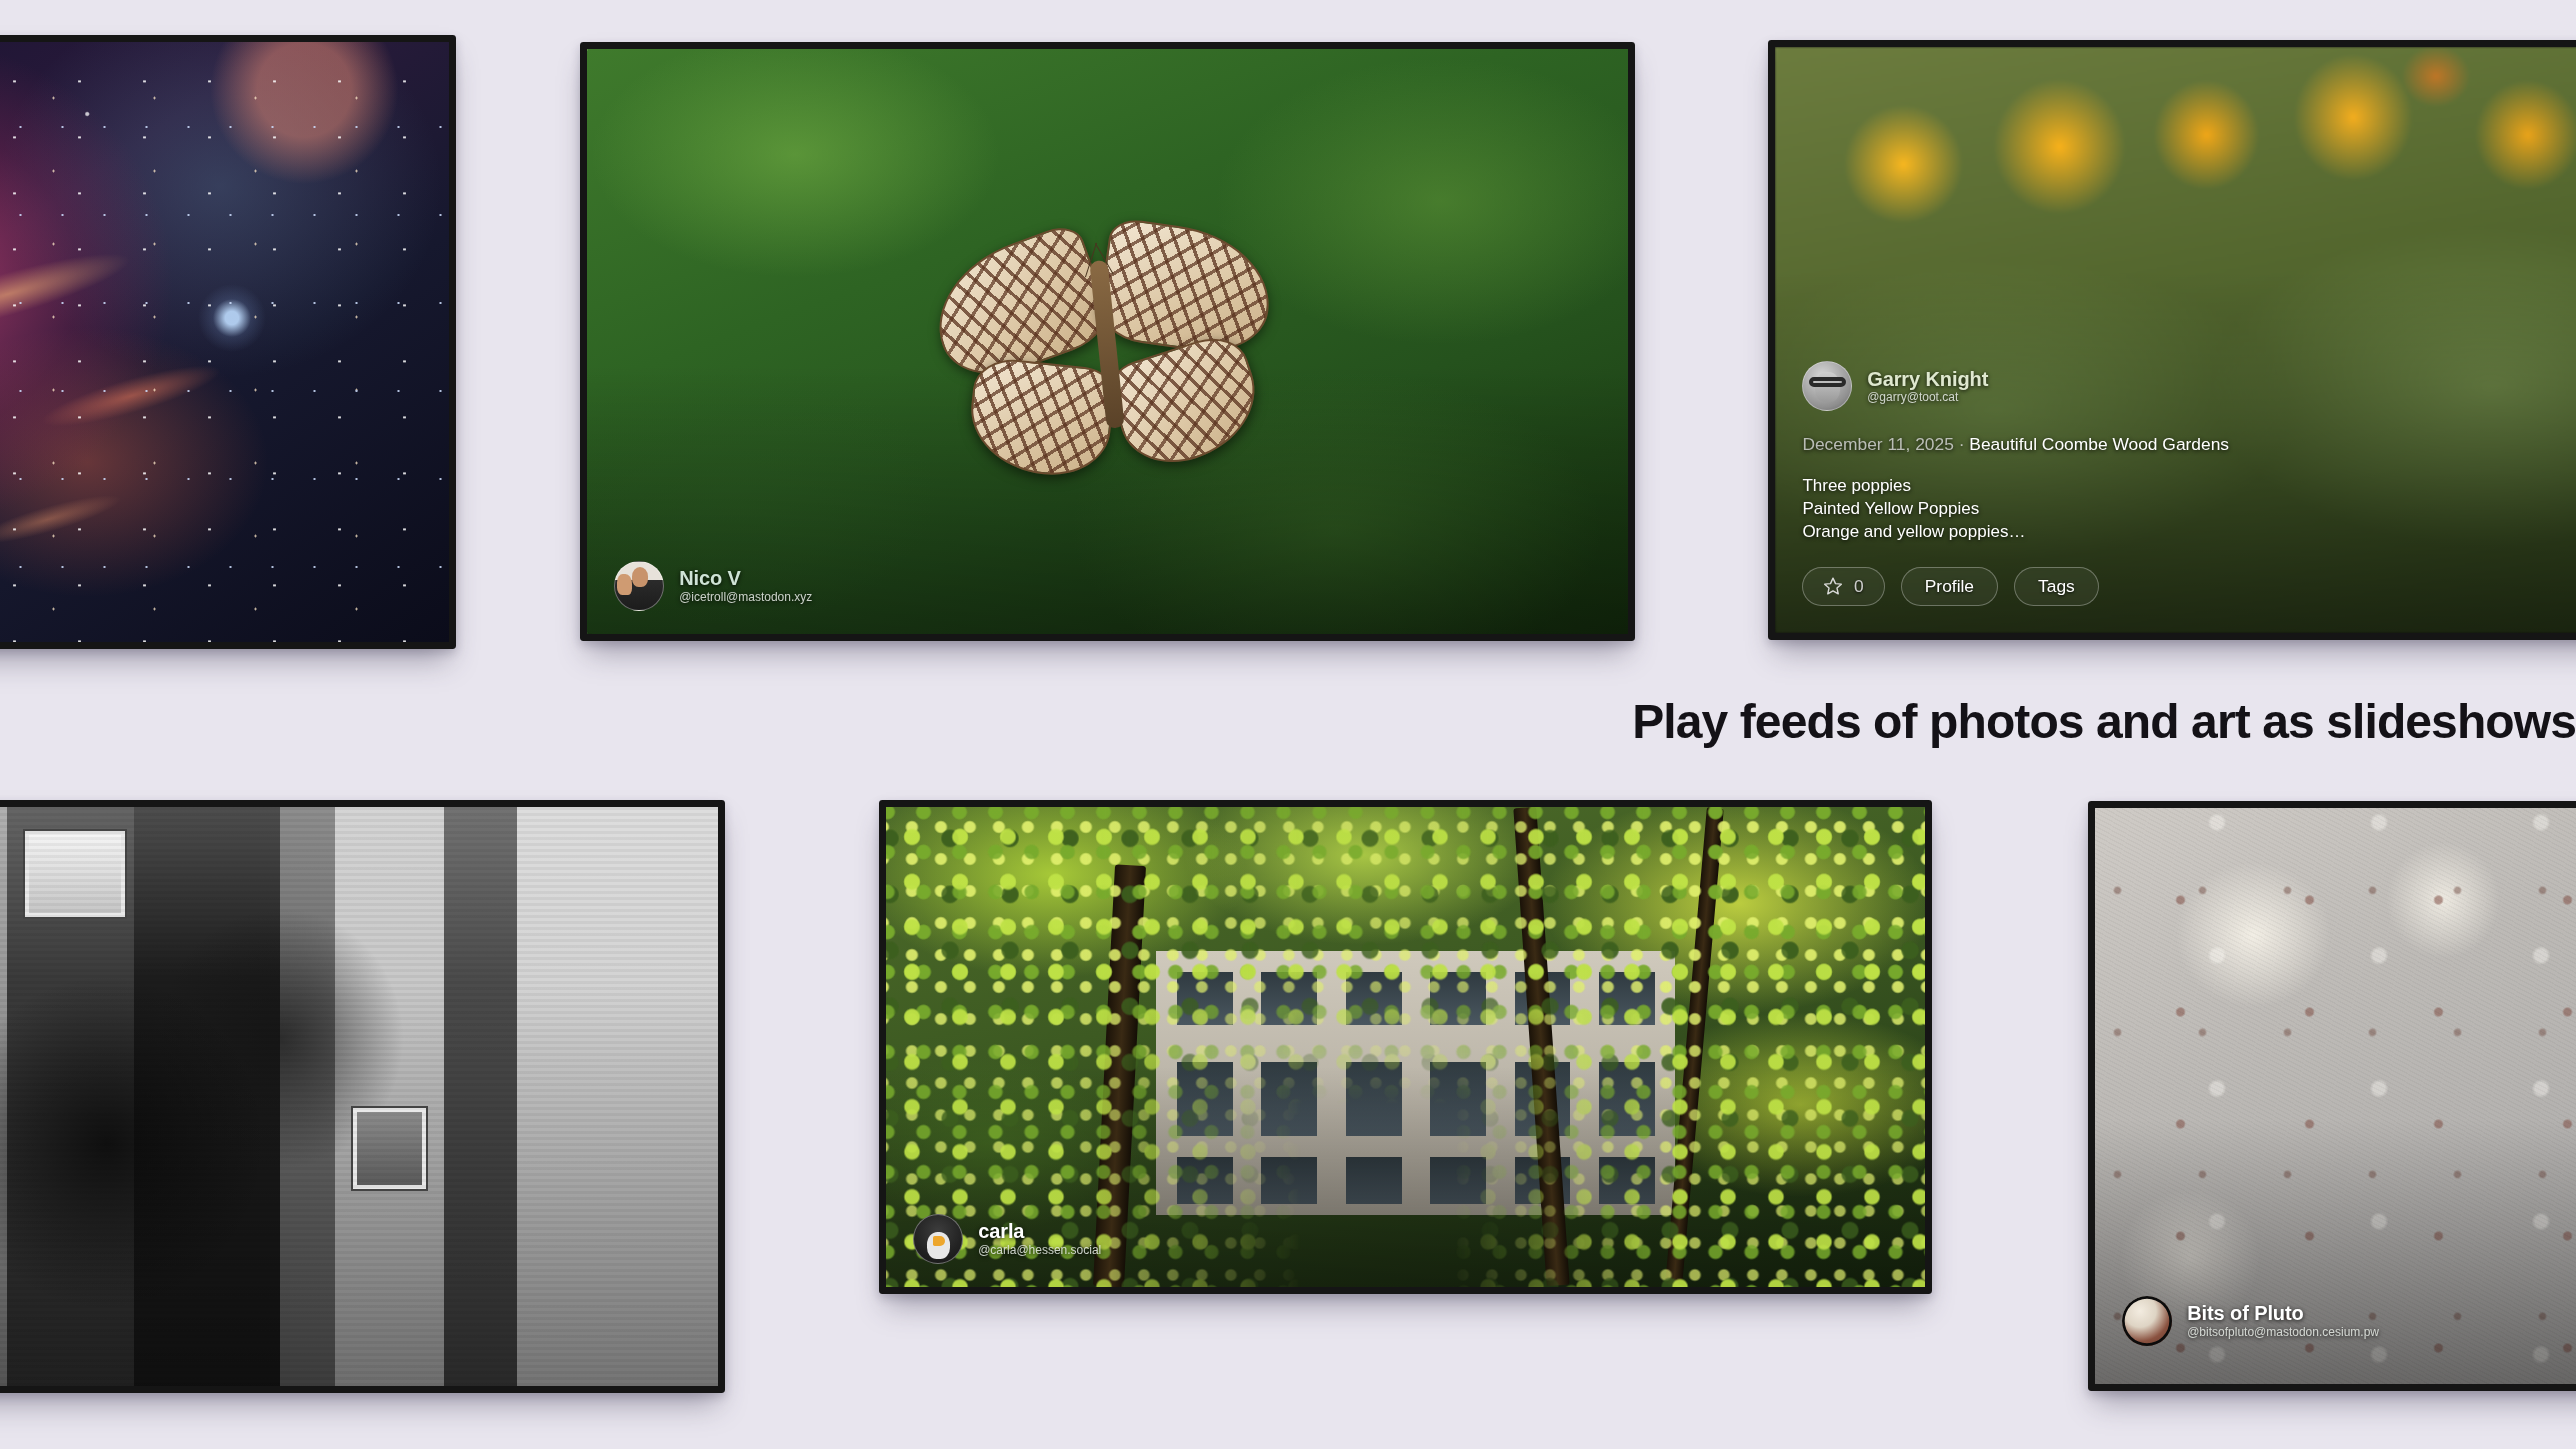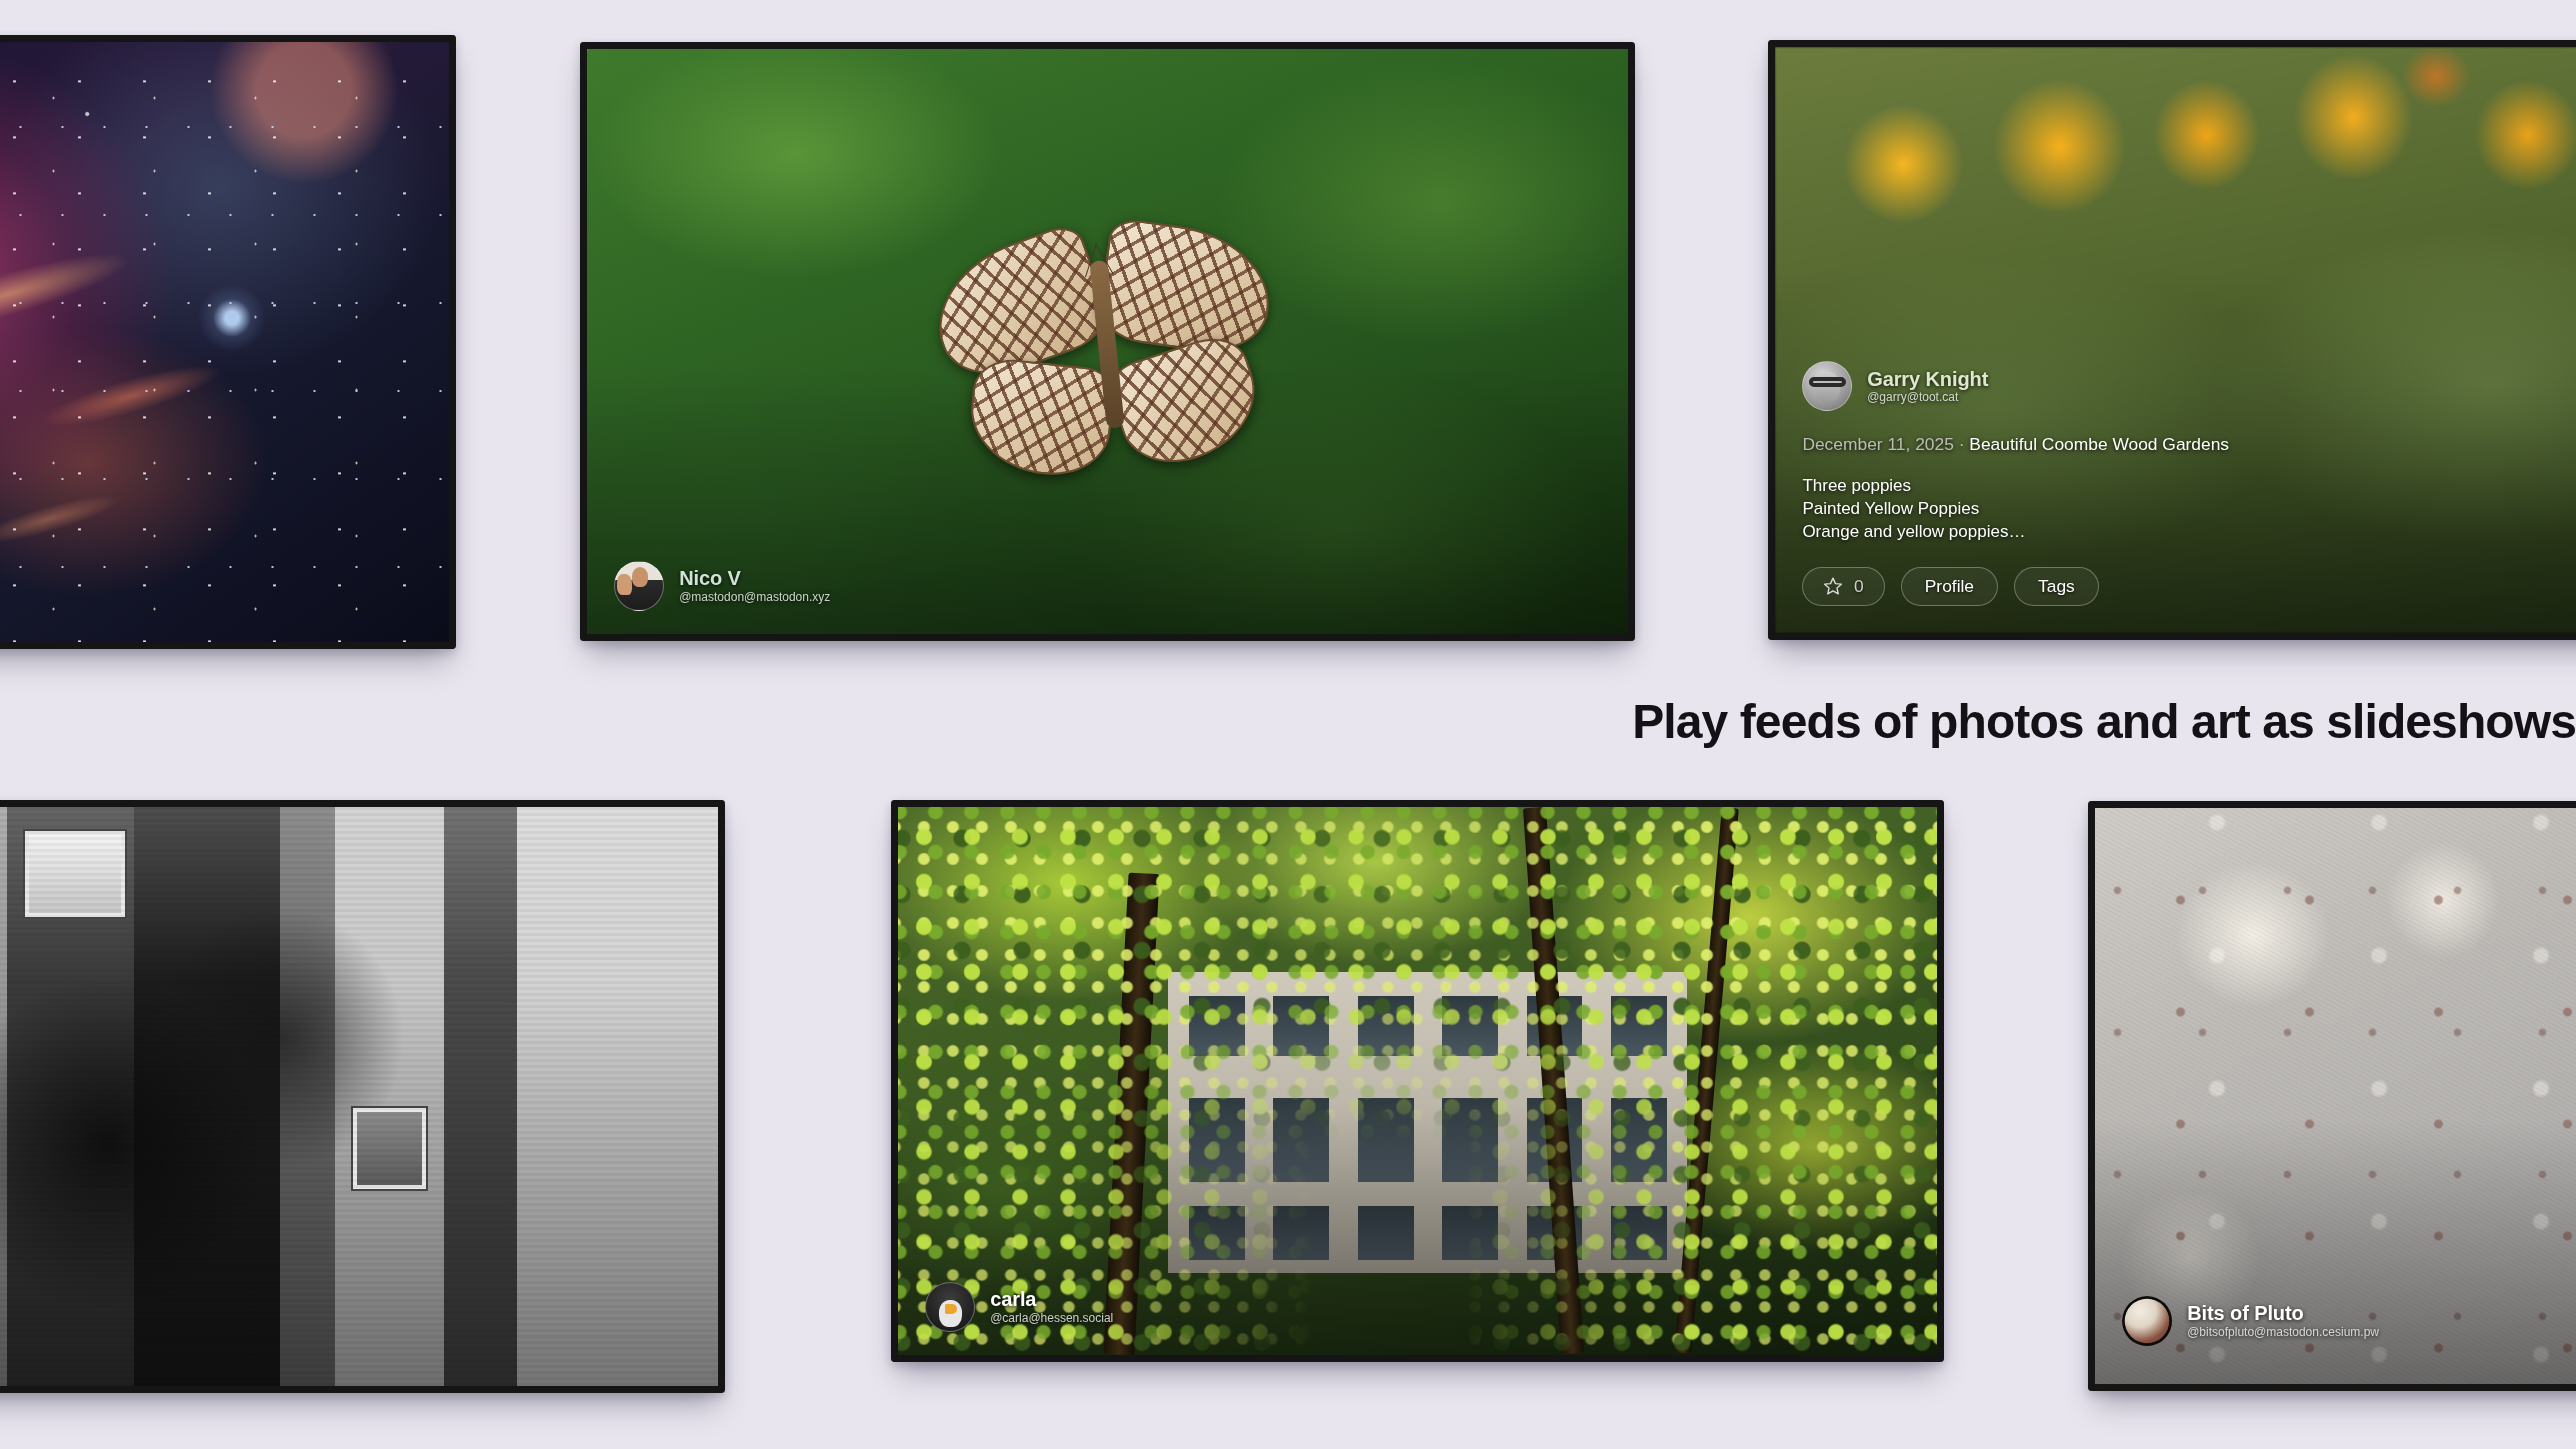--- a/index.html
+++ b/index.html
@@ -399,21 +399,21 @@
     content:""; position:absolute; left:38%; top:44%; width:26%; height:22%;
     border-radius: 2.7px 8px 8px 2.7px; background:#eda62c;
   }
   .av-pluto { background: radial-gradient(circle at 36% 30%, #f3ece0 0%, #ded4c4 34%, #8a5240 64%, #5c3326 100%); box-shadow: inset 0 0 0 2.7px #0c0c0c; }
 
   
   #card-nebula   { left: -161px; top:   35px;  width: 617px;  height: 614px; }
   #card-butterfly{ left:  580px; top:   42px;  width: 1055px; height: 599px; }
   #card-poppies  { left: 1768px; top:   40px;  width: 932px; height: 600px; }
   #card-street   { left: -201px; top: 800px;  width: 926px; height: 593px; }
-  #card-trees    { left: 879px; top: 800px;  width: 1053px; height: 562px; margin-left: 12px; }
+  #card-trees    { left: 879px; top: 800px;  width: 1053px; height: 494px; }
   #card-pluto    { left: 2088px; top: 801px;  width: 805px; height: 590px; }
 </style>
 </head>
 <body style="background: rgb(232, 229, 238);">
 
 <div class="card" id="card-nebula">
   <div class="card-inner">
     <div class="photo art-nebula"></div>
   </div>
 </div>
@@ -431,21 +431,21 @@
         <div class="bant l"></div>
         <div class="bant r"></div>
       </div>
     </div>
     <div class="scrim soft"></div>
     <div class="overlay">
       <div class="author-row">
         <div class="avatar av-nico"></div>
         <div class="author-text">
           <span class="author-name mint">Nico V</span>
-          <span class="author-handle">@mastodon@mastodon.xyz</span>
+          <span class="author-handle">@icetroll@mastodon.xyz</span>
         </div>
       </div>
     </div>
   </div>
 </div>
 
 <div class="card" id="card-poppies">
   <div class="card-inner">
     <div class="photo art-poppies">
       <div class="grassblades"></div>

